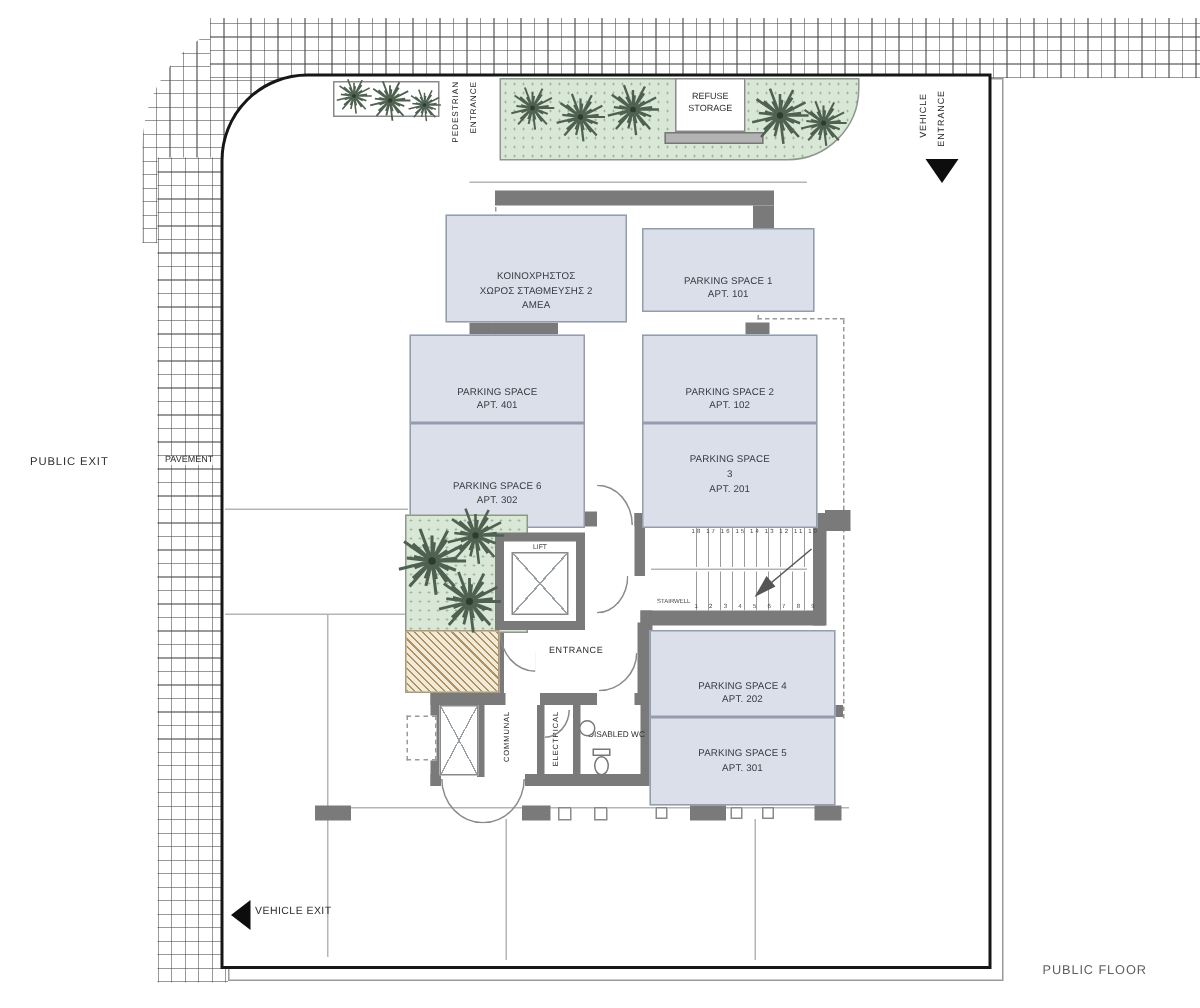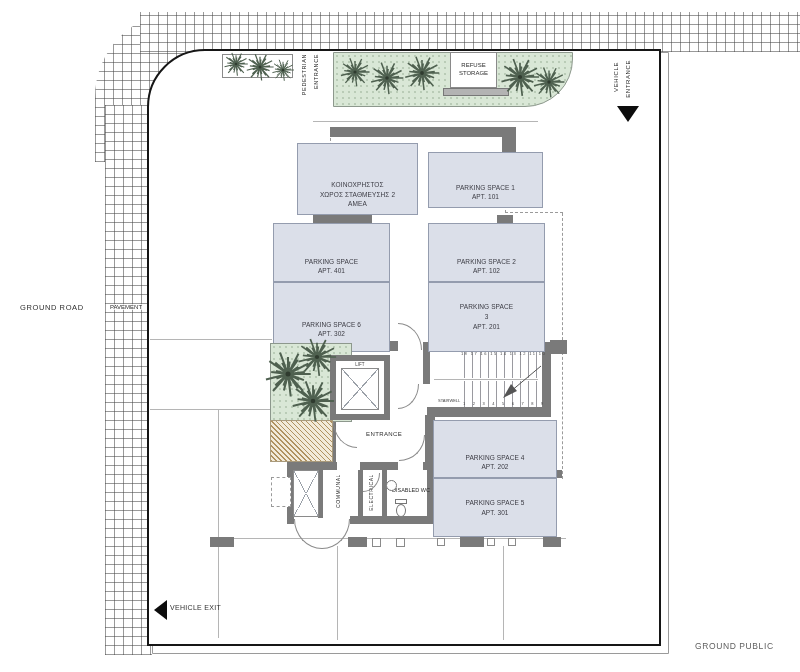--- a/index.html
+++ b/index.html
@@ -57,21 +57,21 @@
       </defs>
   </svg>
 
   <div class="abs hatch" style="left:95px;top:12px;width:120px;height:150px;border-top-left-radius:85px;"></div>
   <div class="abs hatch" style="left:140px;top:12px;width:660px;height:40px;"></div>
   <div class="abs hatch" style="left:105px;top:105px;width:47px;height:550px;"></div>
 
   <div class="abs outer-thin" style="left:152px;top:52px;width:517px;height:602px;"></div>
   <div class="abs site" style="left:147px;top:49px;width:514px;height:597px;"></div>
 
-  <div class="abs lbl" style="left:20px;top:303px;font-size:7.5px;letter-spacing:.6px;">GROUND ROAD</div>
+  <div class="abs lbl" style="left:20px;top:303px;font-size:7.5px;letter-spacing:.6px;">PUBLIC EXIT</div>
   <div class="abs lbl" style="left:109px;top:304px;font-size:6px;background:rgba(255,255,255,.75);padding:0 1px;">PAVEMENT</div>
 
   <div class="abs whitebox" style="left:222px;top:54px;width:71px;height:24px;"></div>
 
   <span class="abs vtext" style="left:301px;top:54px;">PEDESTRIAN</span>
   <span class="abs vtext" style="left:313px;top:54px;">ENTRANCE</span>
 
   <div class="abs green" style="left:333px;top:52px;width:240px;height:55px;border-bottom-right-radius:48px;"></div>
   <div class="abs whitebox" style="left:450px;top:52px;width:47px;height:36px;display:flex;flex-direction:column;align-items:center;justify-content:center;line-height:1.3;">
     <span class="lbl">REFUSE</span>
@@ -200,21 +200,21 @@
   <div class="abs wall" style="left:543px;top:537px;width:18px;height:10px;"></div>
   <div class="abs whitebox" style="left:372px;top:538px;width:9px;height:9px;"></div>
   <div class="abs whitebox" style="left:396px;top:538px;width:9px;height:9px;"></div>
   <div class="abs whitebox" style="left:437px;top:538px;width:8px;height:8px;"></div>
   <div class="abs whitebox" style="left:487px;top:538px;width:8px;height:8px;"></div>
   <div class="abs whitebox" style="left:508px;top:538px;width:8px;height:8px;"></div>
 
   <div class="abs tri-left" style="left:154px;top:600px;"></div>
   <div class="abs lbl" style="left:170px;top:604px;font-size:7px;letter-spacing:.3px;">VEHICLE EXIT</div>
 
-  <div class="abs" style="left:695px;top:641px;font-size:8.5px;color:#5f5f5f;letter-spacing:.6px;white-space:nowrap;">GROUND PUBLIC</div>
+  <div class="abs" style="left:695px;top:641px;font-size:8.5px;color:#5f5f5f;letter-spacing:.6px;white-space:nowrap;">PUBLIC FLOOR</div>
 
   <svg class="tree" style="left:339px;top:56px;" width="32" height="32" viewBox="-11 -11 22 22">
       <use href="#treeSym"></use>
     </svg>
   <svg class="tree" style="left:369px;top:60px;" width="36" height="36" viewBox="-11 -11 22 22">
       <use href="#treeSym"></use>
     </svg>
   <svg class="tree" style="left:403px;top:54px;" width="38" height="38" viewBox="-11 -11 22 22">
       <use href="#treeSym"></use>
     </svg>

